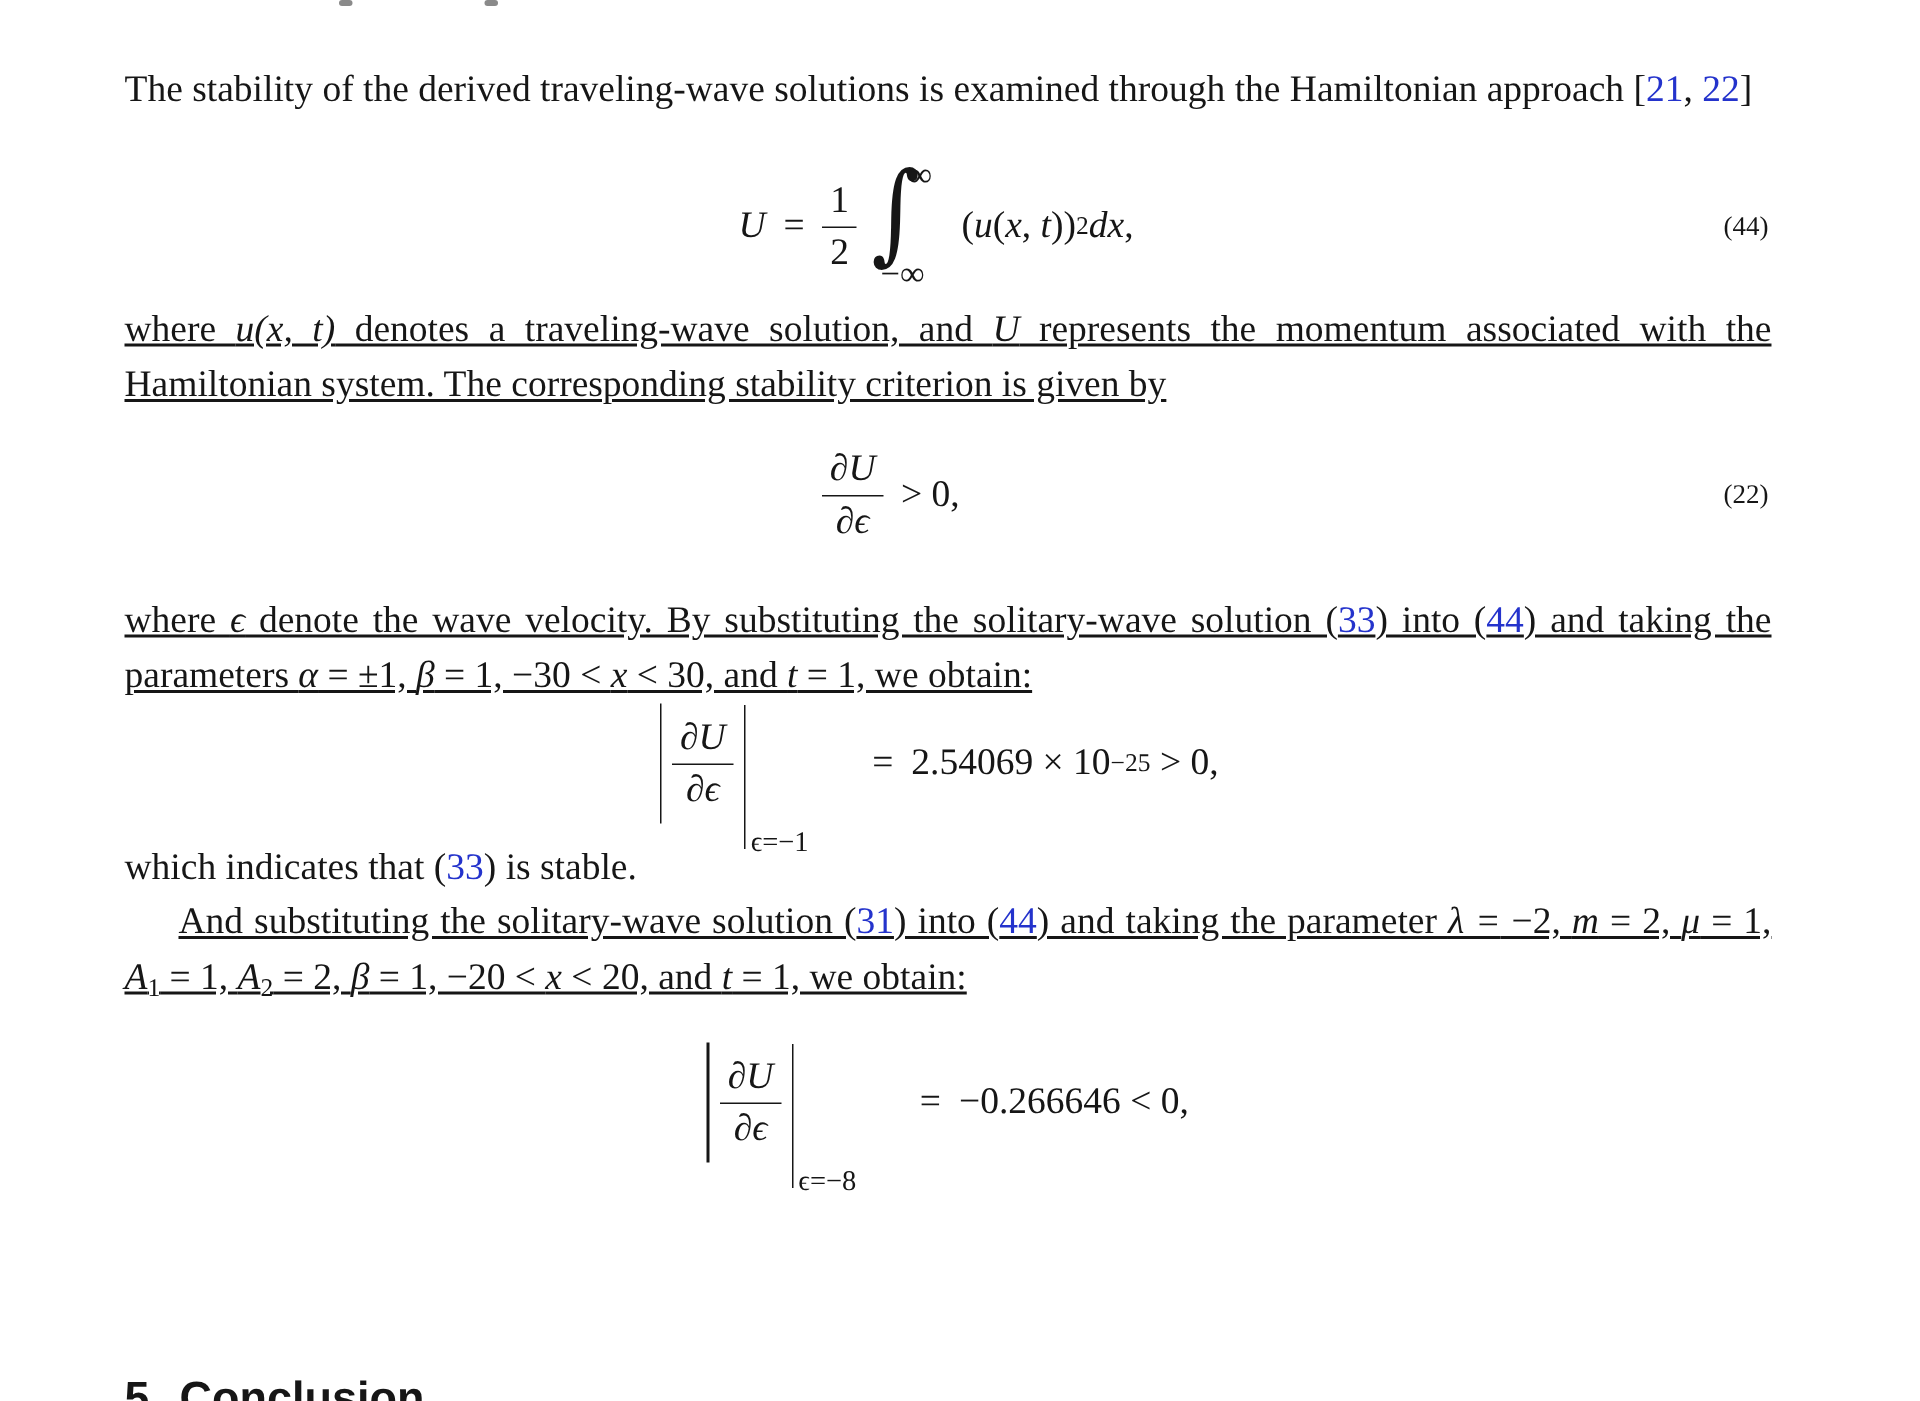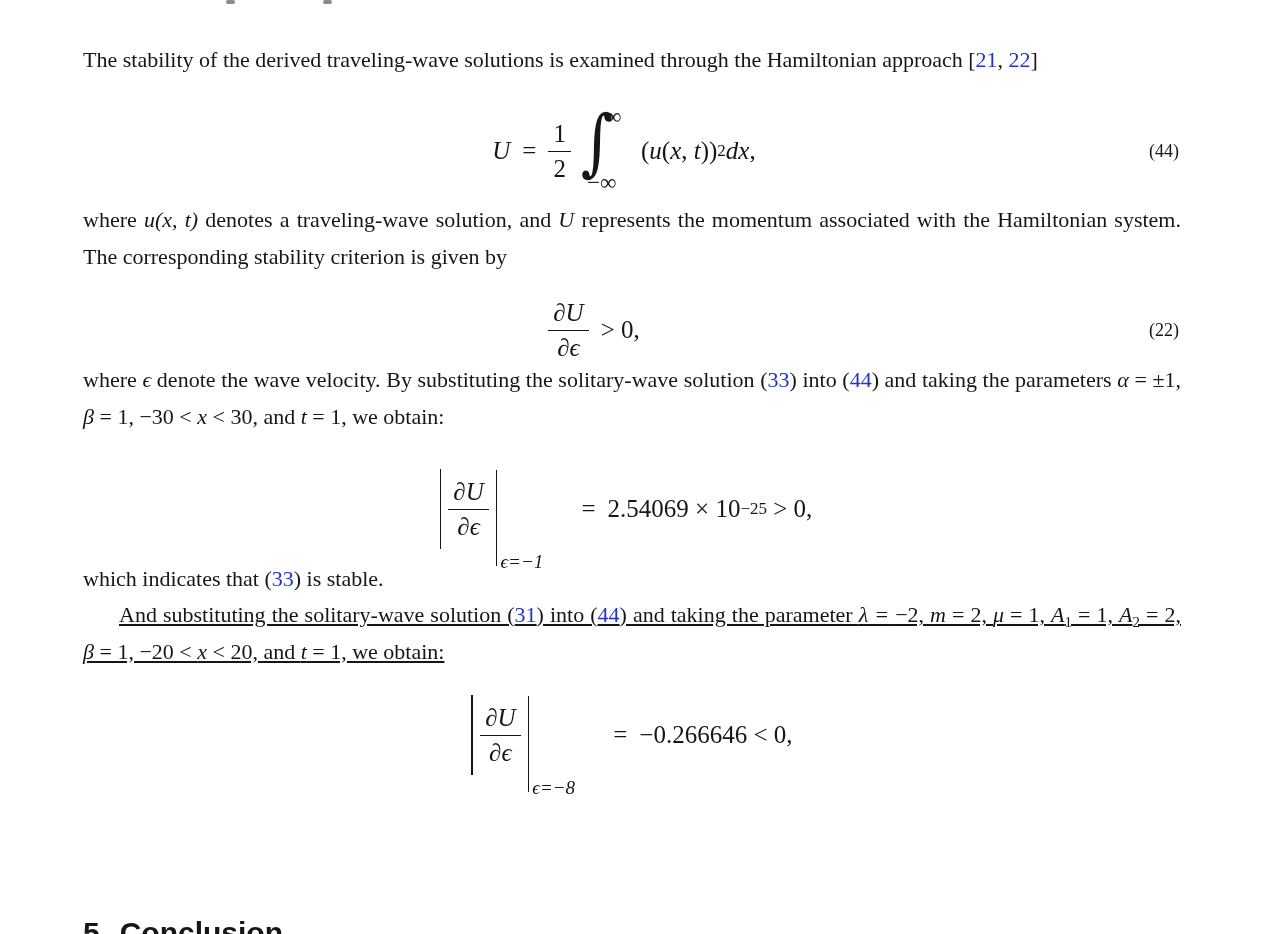--- a/index.html
+++ b/index.html
@@ -11,26 +11,26 @@
     font-family:"Liberation Serif","DejaVu Serif",serif;
   }
   .page { position:absolute; inset:0; }
 
   .fragment { position:absolute; top:0; height:4px; width:9px; background:#8a8a8a; border-radius:2px; }
   .frag-a { left:226px; }
   .frag-b { left:323px; }
 
   .para {
     position:absolute; left:83px; width:1098px;
-    font-size:22px; line-height:36.5px; text-align:justify;
+    font-size:25px; line-height:36.5px; text-align:justify;
     margin:0;
   }
   #p1 { top:42px; }
-  #p2 { top:202px; }
-  #p3 { top:362px; }
+  #p2 { top:202px;text-decoration:underline; }
+  #p3 { top:396px;text-decoration:underline; }
   #p4 { top:561px; }
   #p5 { top:597px; text-indent:36px;text-decoration:underline; }
   #p6 { top:782px; word-spacing:-1px; }
 
   .lk { color:var(--link); text-decoration:none; cursor:pointer; }
   .it { font-style:italic; }
   .ss { font-size:68%; vertical-align:-5px; line-height:0; }
 
   
   .eqrow {
@@ -60,21 +60,21 @@
   .isup { position:absolute; top:-4px; left:24px; font-size:23px; }
   .isub { position:absolute; bottom:-2px; left:6px; font-size:23px; }
 
   .msup { font-size:17px; vertical-align:11px; line-height:0; }
 
   
   .absfrac { position:relative; display:inline-flex; align-items:center; margin-right:72px; }
   .vbar { display:inline-block; width:1.7px; background:var(--text); }
   .vbar.l { height:80px; margin-right:7px; }
   .vbar.r { height:96px; margin-left:7px; transform:translateY(9px); }
-  .evalsub { position:absolute; left:100%; bottom:-16px; margin-left:3px; font-size:19px; font-style:italic; white-space:nowrap; }
+  .evalsub { position:absolute; left:100%; bottom:-16px; margin-left:3px; font-size:19px; white-space:nowrap; }
 
   
   .heading {
     position:absolute; left:83px; top:916px;
     font-family:"Liberation Sans","DejaVu Sans",sans-serif;
     font-weight:bold; font-size:30px; white-space:nowrap;
   }
   .heading .hnum { margin-right:20px; }
 </style>
 </head>

